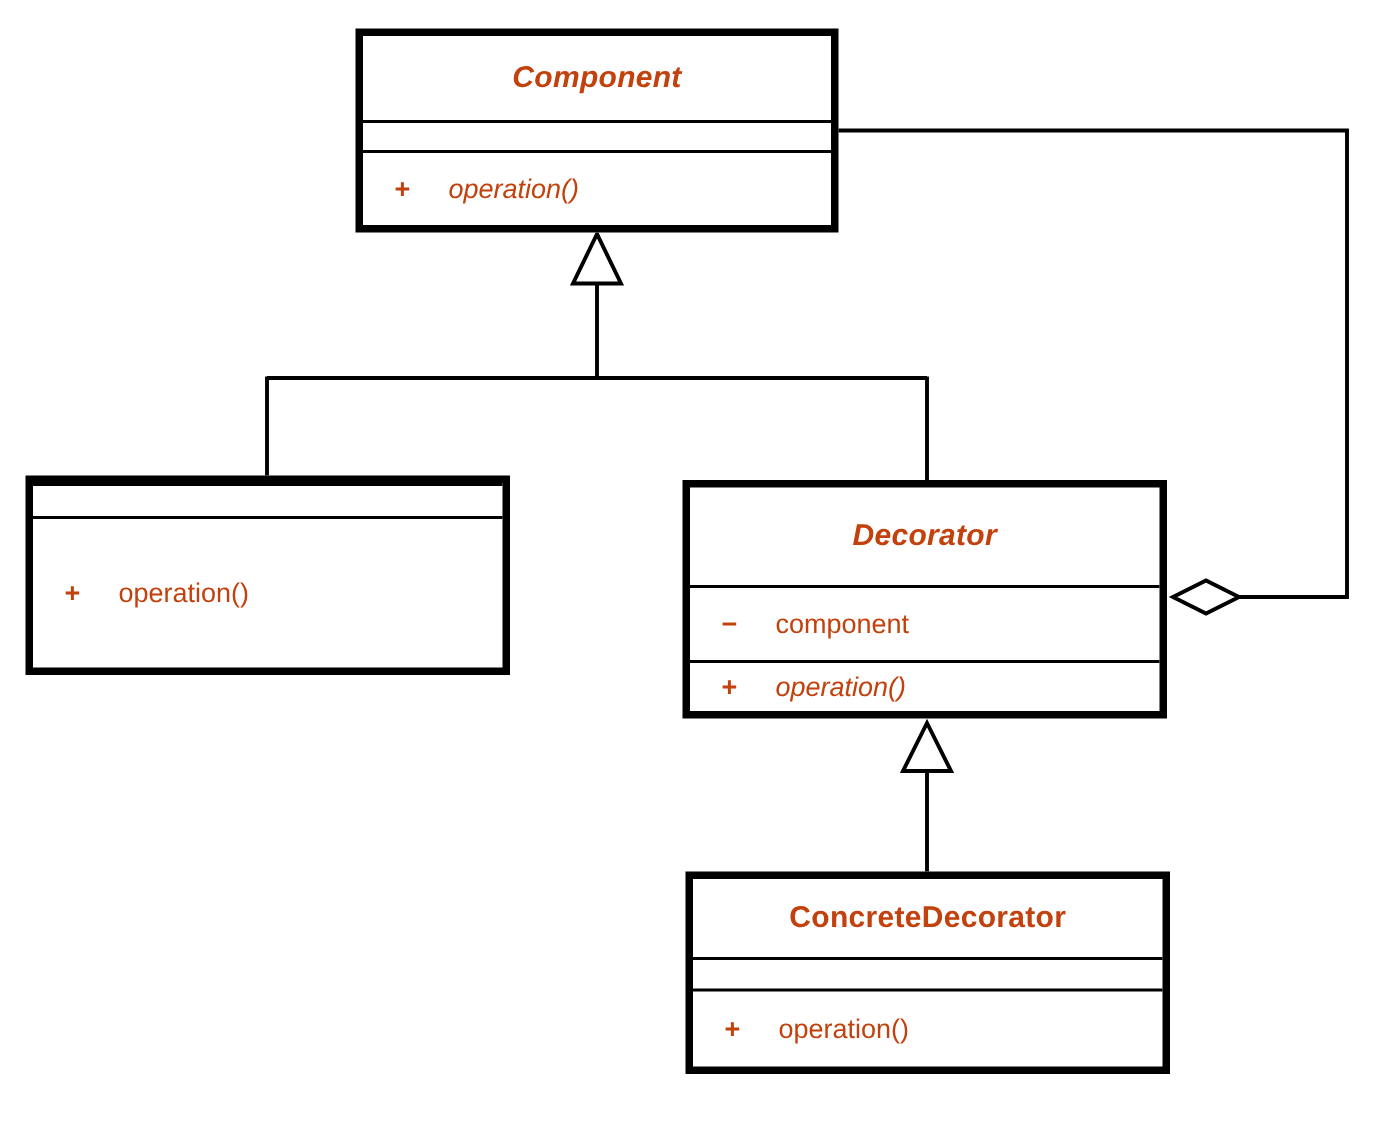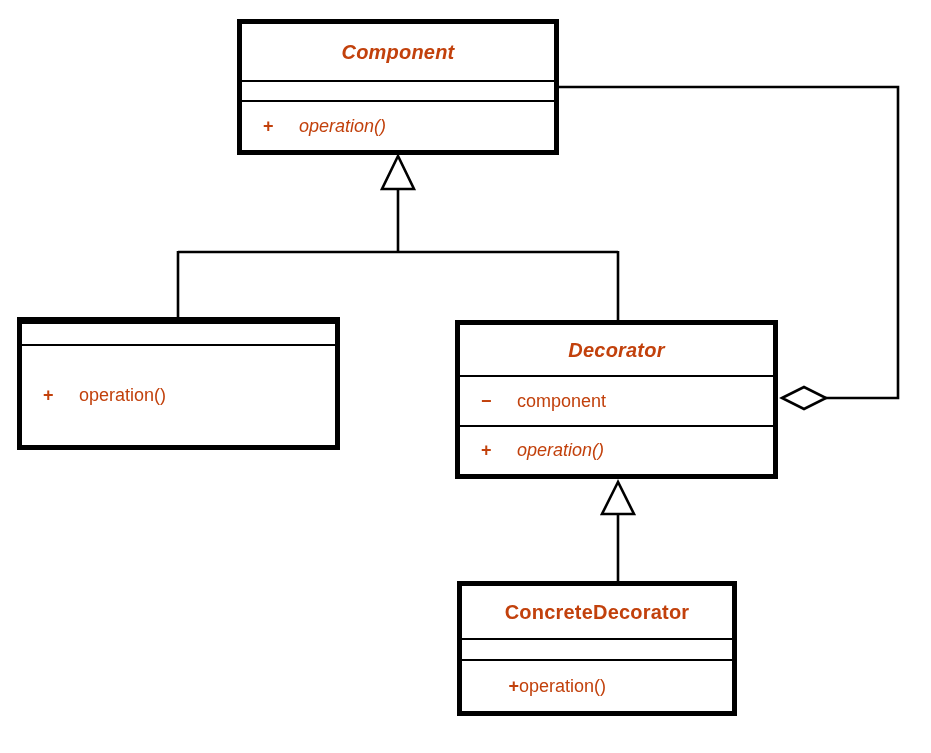--- a/index.html
+++ b/index.html
@@ -108,38 +108,38 @@
     <div class="compartment divided" style="height:22px;"></div>
     <div class="compartment divided" style="flex:1 1 auto;">
       <div class="member">
         <span class="vis">+</span>
         <span class="sig">operation()</span>
       </div>
     </div>
   </div>
 
   <div class="uml-class" style="left:455px; top:320px; width:323px; height:159px;">
-    <div class="compartment title-compartment abstract-name" style="height:50px;">
+    <div class="compartment title-compartment abstract-name" style="height:65px;">
       <span>Decorator</span>
     </div>
     <div class="compartment divided" style="height:50px;">
       <div class="member">
         <span class="vis">−</span>
         <span class="sig">component</span>
       </div>
     </div>
     <div class="compartment divided" style="flex:1 1 auto;">
       <div class="member">
         <span class="vis">+</span>
         <span class="sig italic">operation()</span>
       </div>
     </div>
   </div>
 
-  <div class="uml-class" style="left:457px; top:581px; width:280px; height:135px;text-align:right;">
+  <div class="uml-class" style="left:457px; top:581px; width:323px; height:135px;">
     <div class="compartment title-compartment" style="height:52px;">
       <span>ConcreteDecorator</span>
     </div>
     <div class="compartment divided" style="height:21px;"></div>
     <div class="compartment divided" style="flex:1 1 auto;">
       <div class="member">
         <span class="vis">+</span>
         <span class="sig">operation()</span>
       </div>
     </div>

